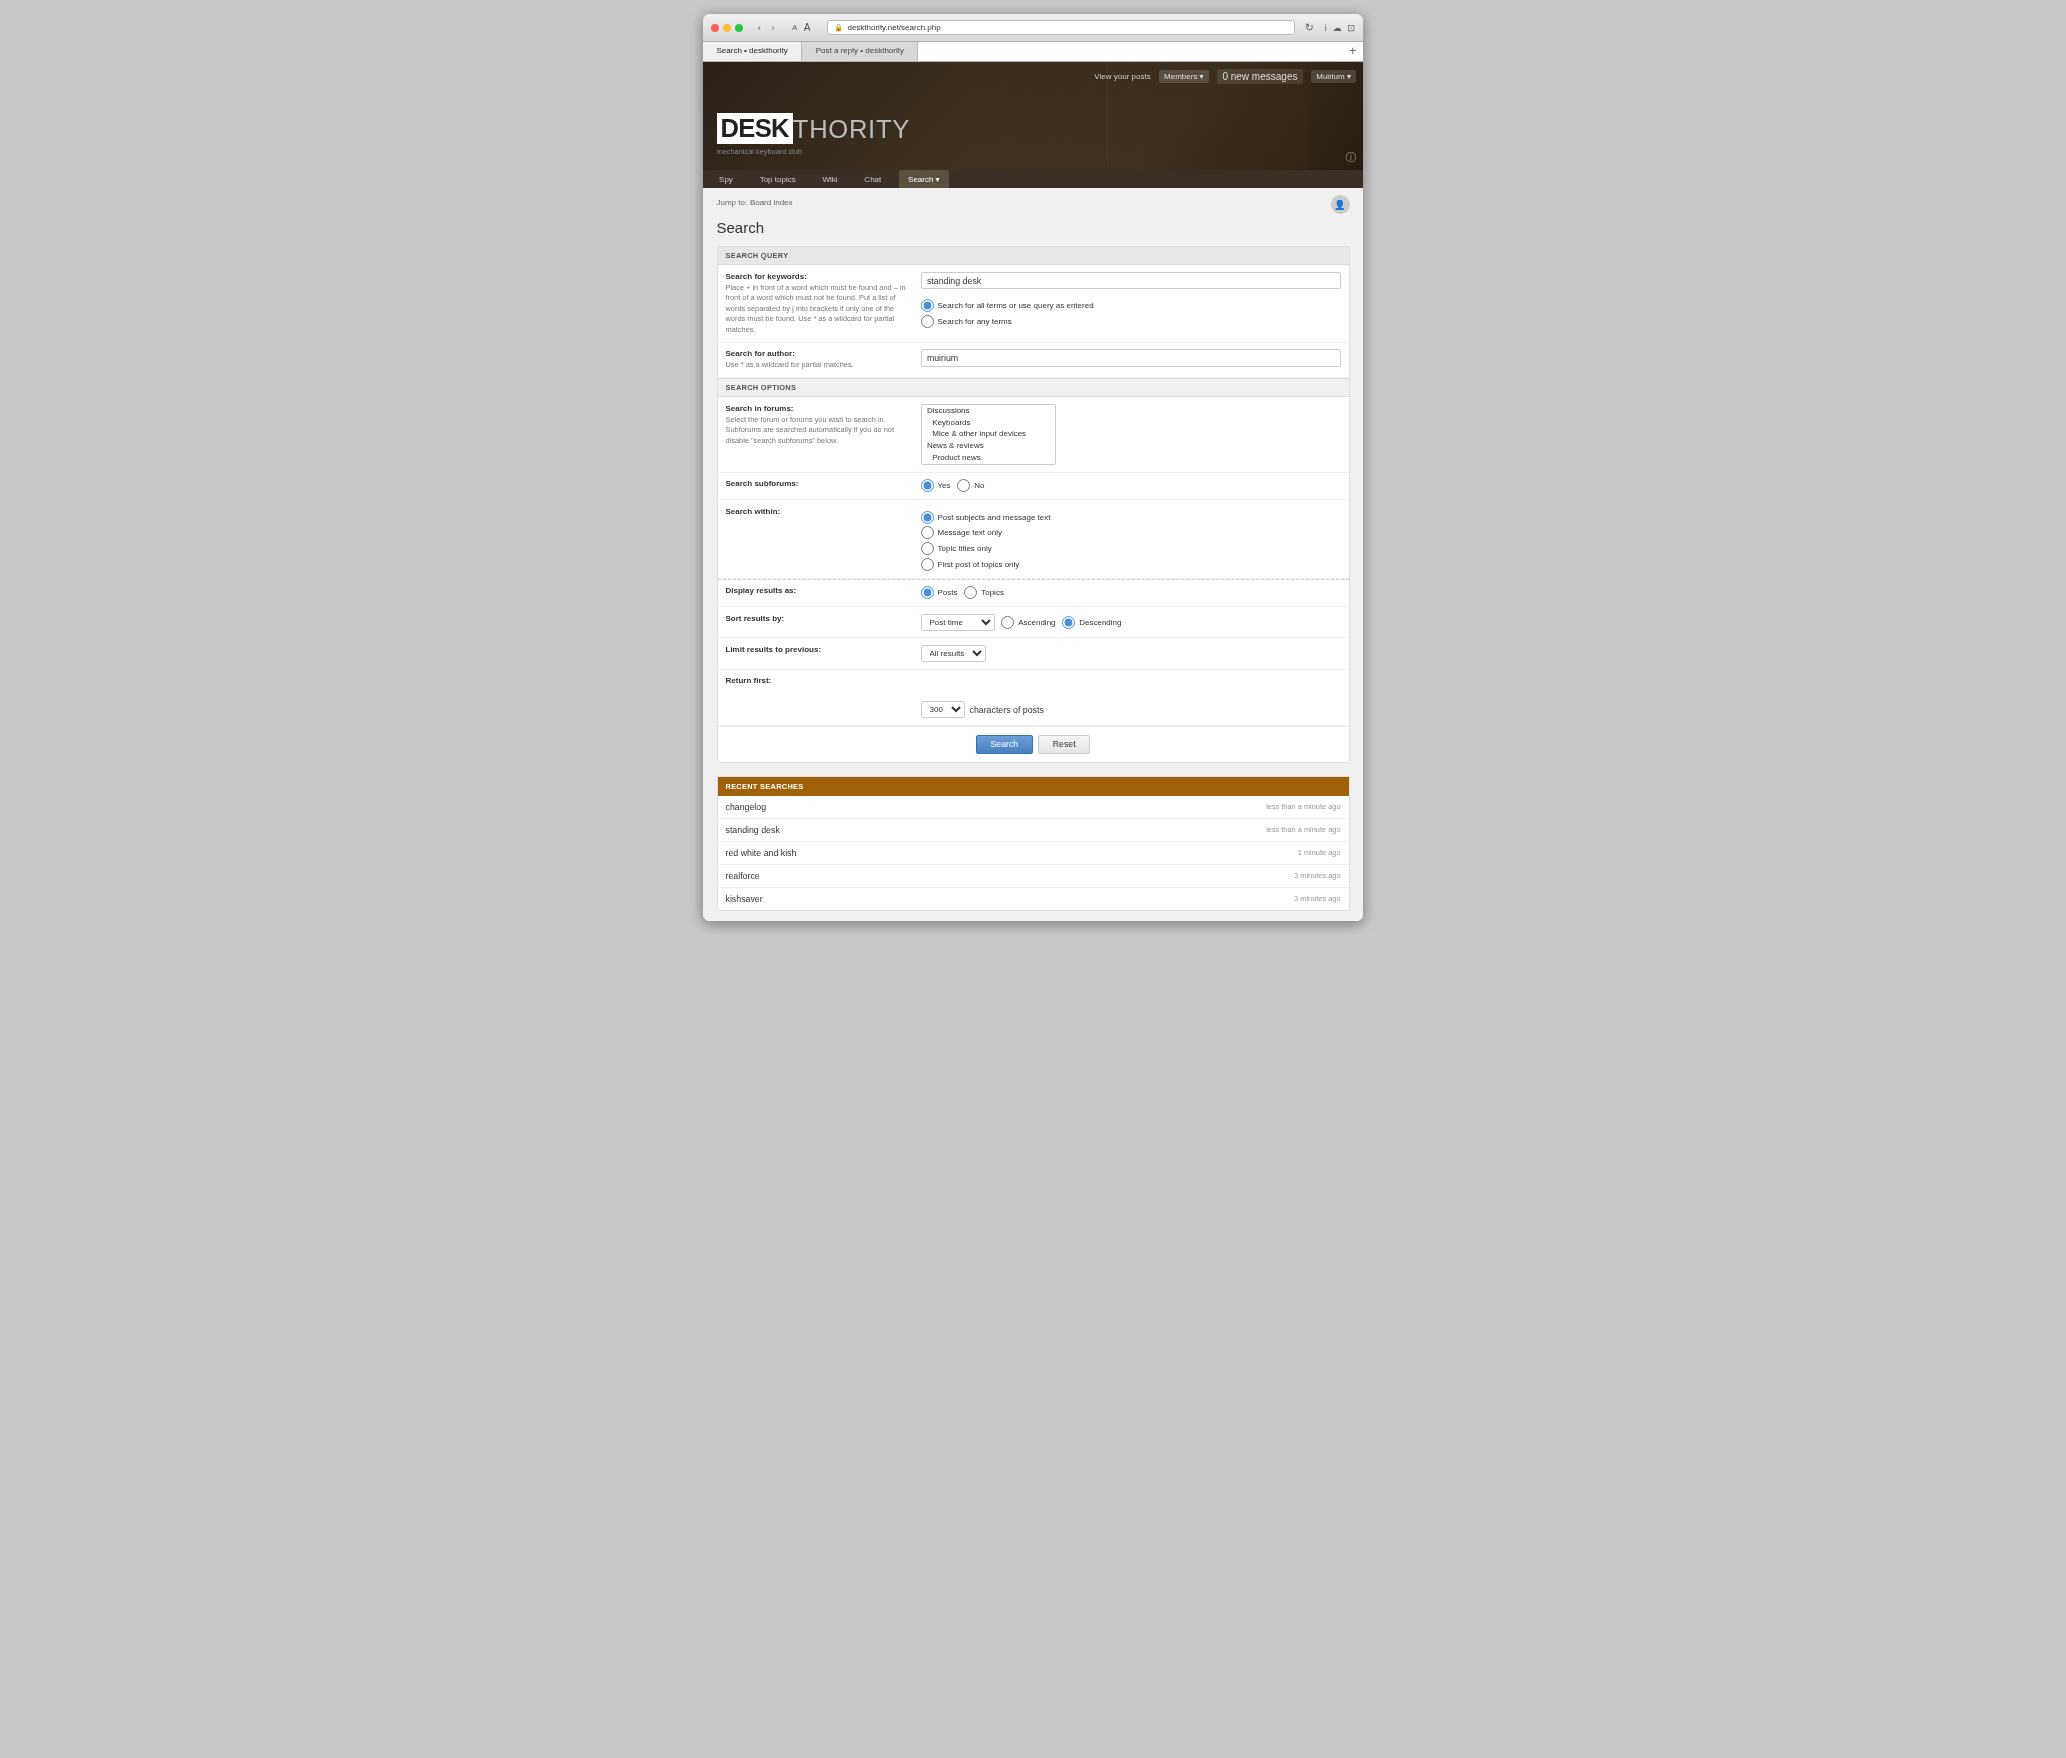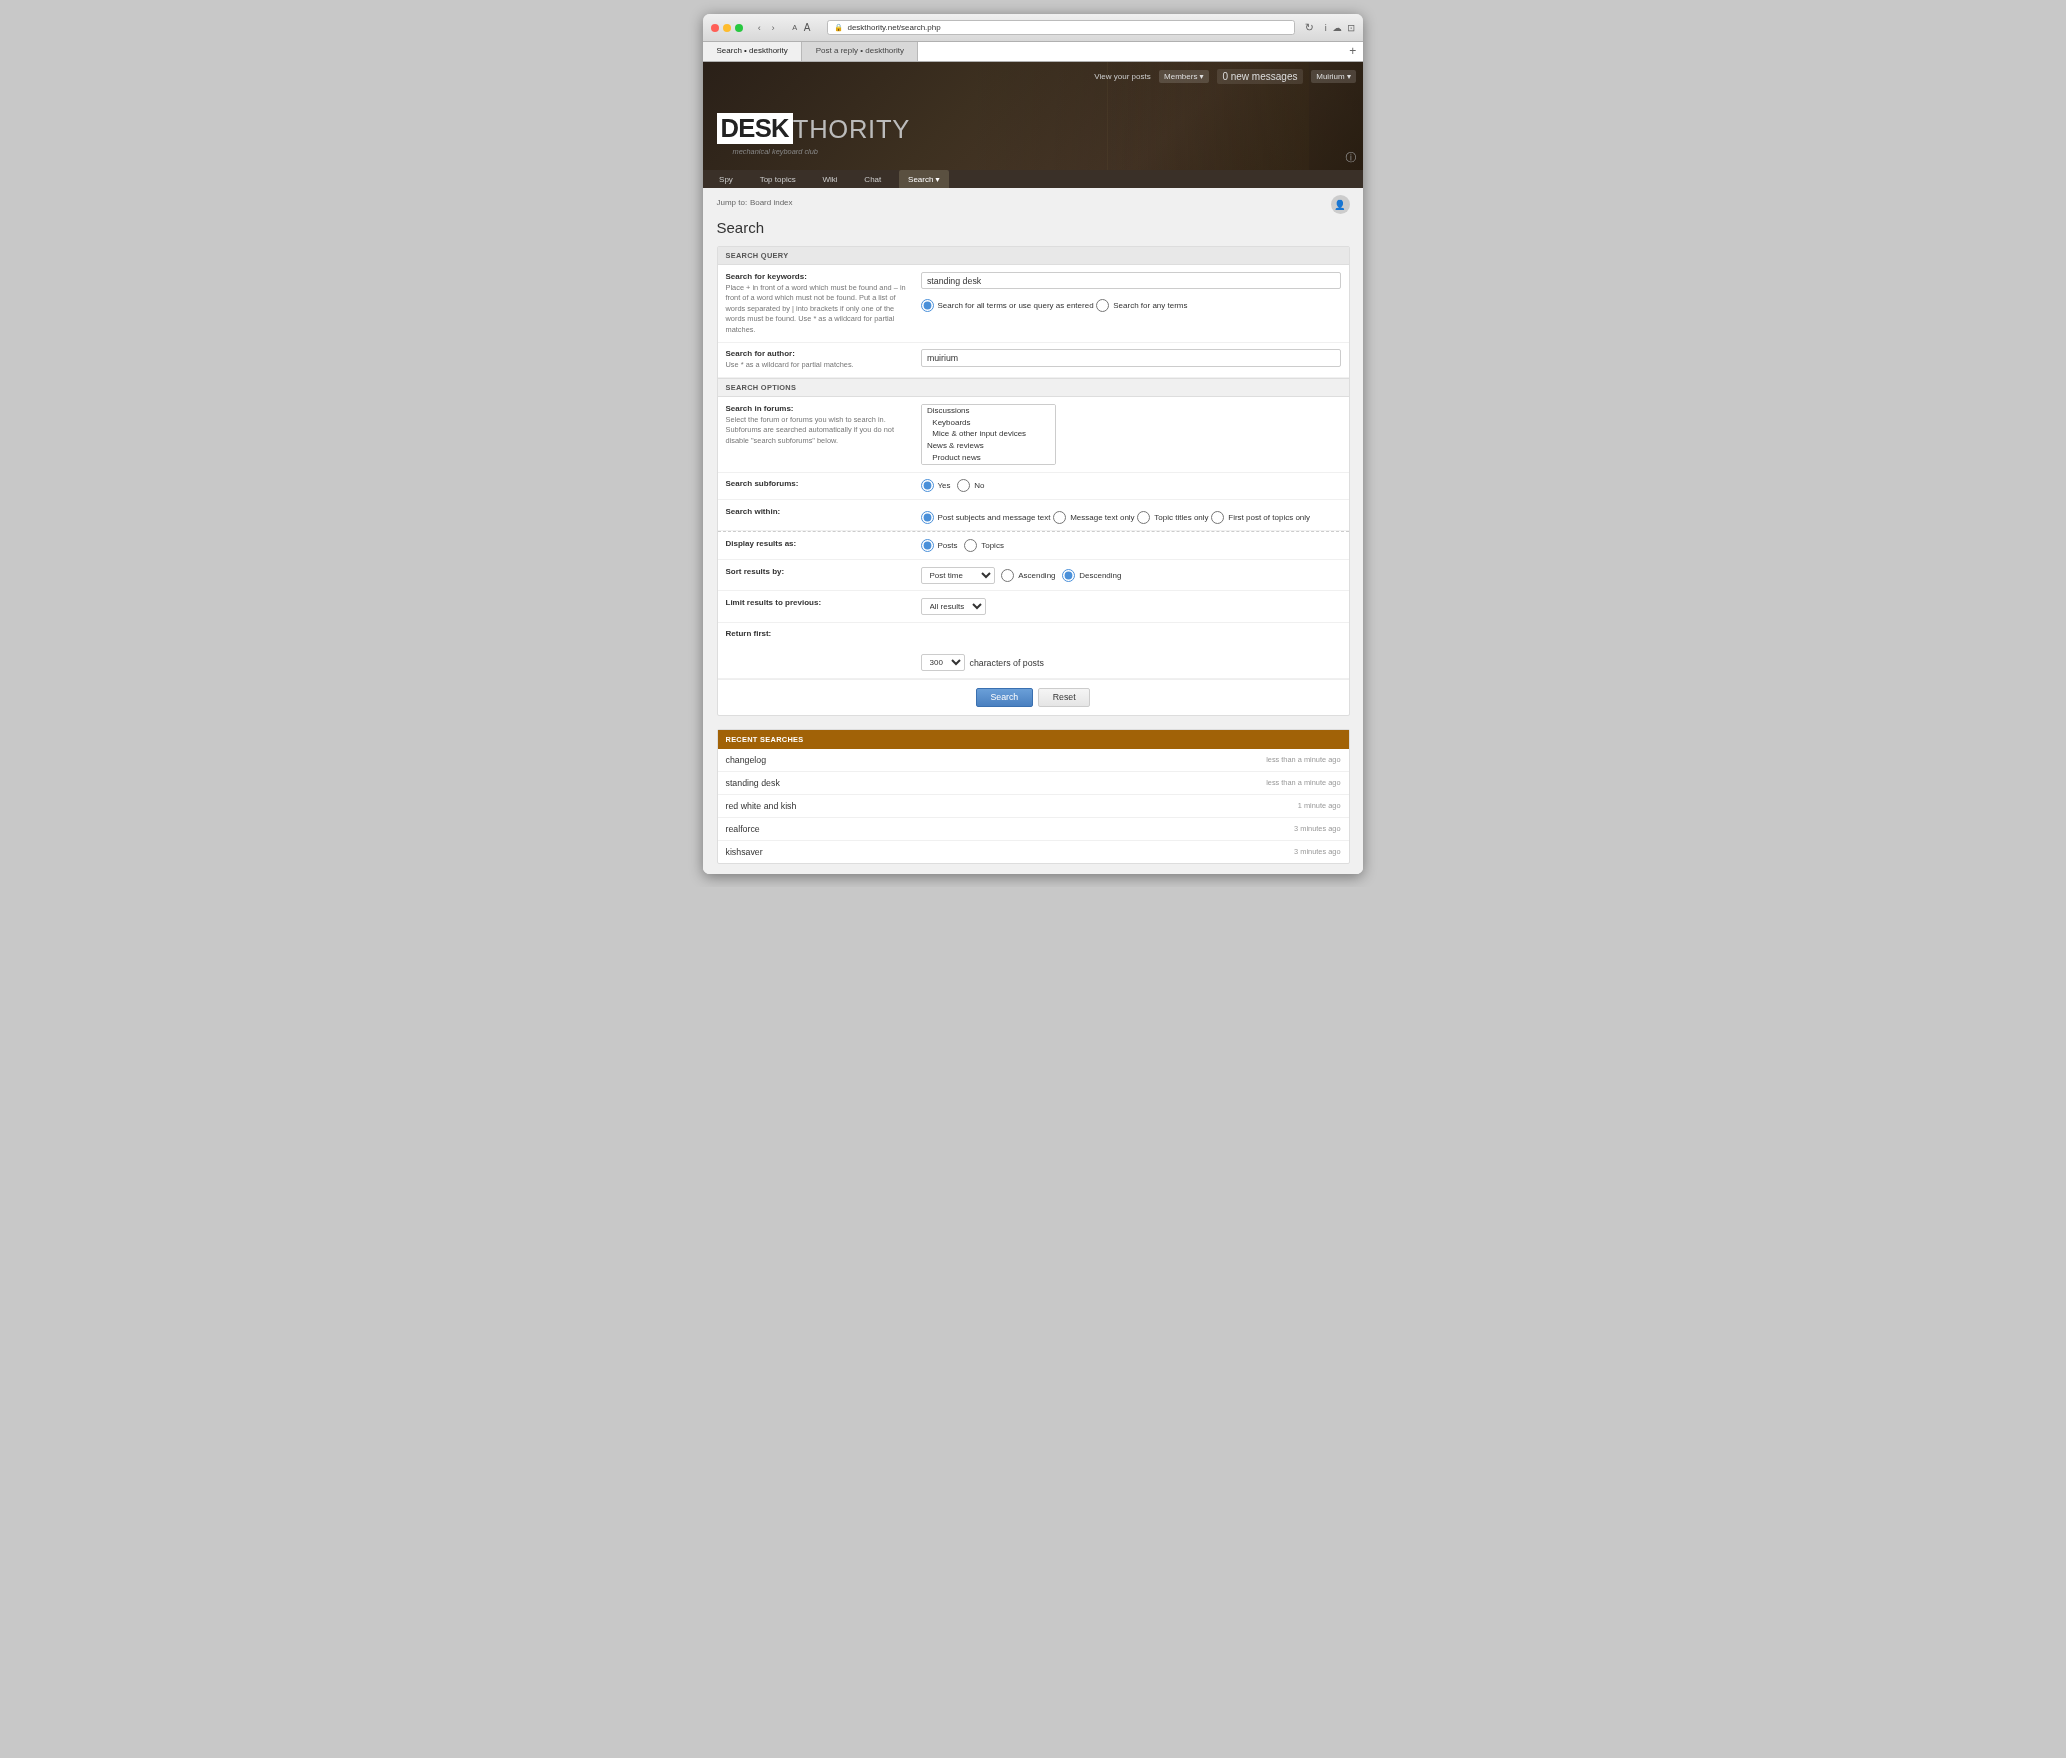--- a/index.html
+++ b/index.html
@@ -339,21 +339,21 @@
       padding: 2.7px 5.4px;
       border: 0.7px solid #ccc;
       border-radius: 2px;
       font-size: 8.8px;
       color: #333;
       background: white;
     }
 
     .radio-group {
       display: flex;
-      flex-direction: row;
+      flex-direction: column;
       gap: 2.7px;
       margin-top: 4px;
     }
     .radio-item {
       display: flex;
       align-items: center;
       gap: 4px;
       font-size: 8px;
       color: #333;
     }
@@ -522,21 +522,21 @@
       <div class="site-header-bg">
 
         <div style="position:absolute;inset:0;background:linear-gradient(135deg,#2a2018 0%,#3d3020 40%,#4a3828 70%,#3a2a18 100%);"></div>
 
         <div style="position:absolute;right:54px;top:0;bottom:0;width:202px;background:linear-gradient(to left,rgba(80,60,30,0.3),transparent);border-left:0.7px solid rgba(255,255,255,0.03);"></div>
 
         <div class="site-logo" style="position:absolute;bottom:13.5px;left:13.5px;z-index:2;">
           <div class="logo-text">
             <span class="desk" style="font-size:25.6px;font-weight:900;color:white;background:#fff;color:#222;padding:1.3px 4px;">DESK</span><span class="thority" style="font-size:25.6px;font-weight:200;color:#bbb;letter-spacing:0.7px;">THORITY</span>
           </div>
-          <div class="tagline" style="color:#888;font-size:7.4px;margin-top:2.7px;font-style:italic;margin-left:16px;">mechanical keyboard club</div>
+          <div class="tagline" style="color:#888;font-size:7.4px;margin-top:2.7px;">mechanical keyboard club</div>
         </div>
 
         <div class="header-topbar" style="z-index:2;">
           <a>View your posts</a>
           <span class="members-btn">Members ▾</span>
           <span class="new-messages">0 new messages</span>
           <span class="muirium-btn">Muirium ▾</span>
         </div>
       </div>
 

